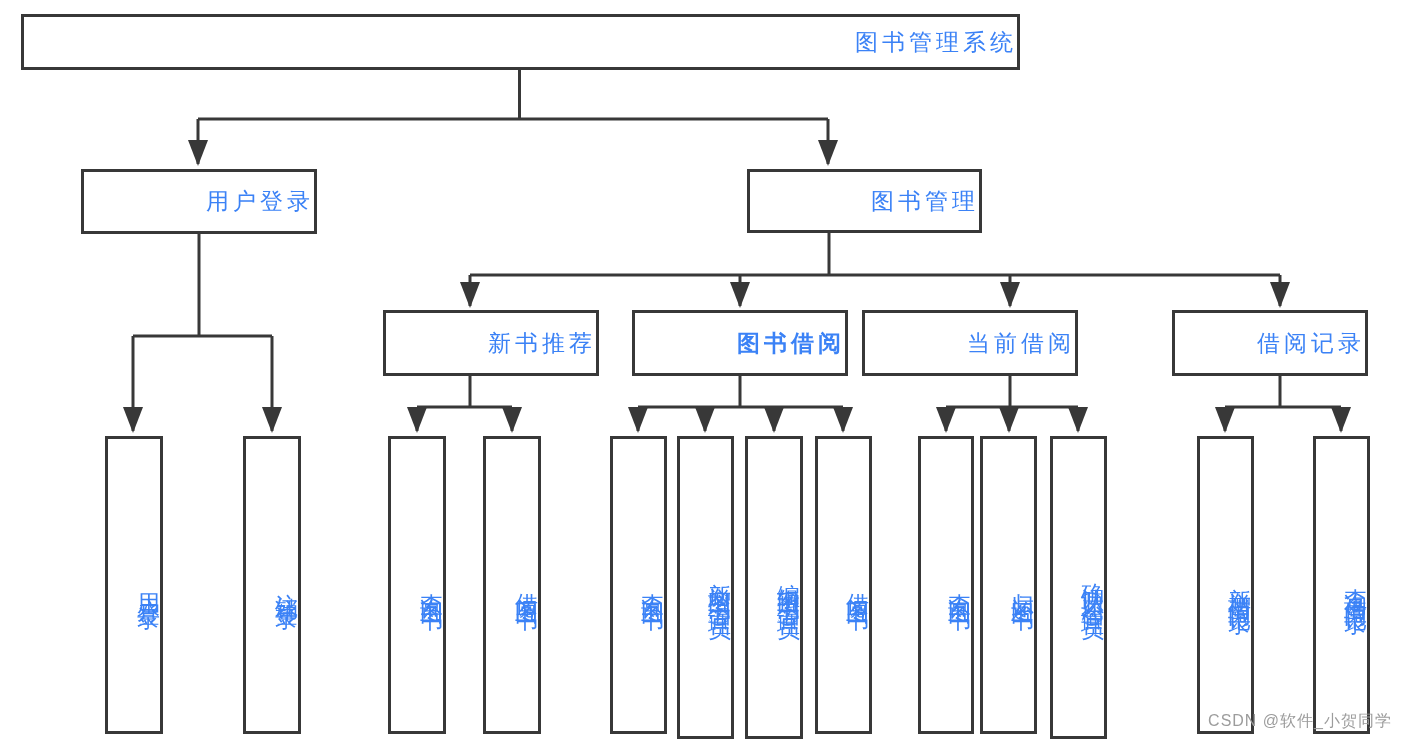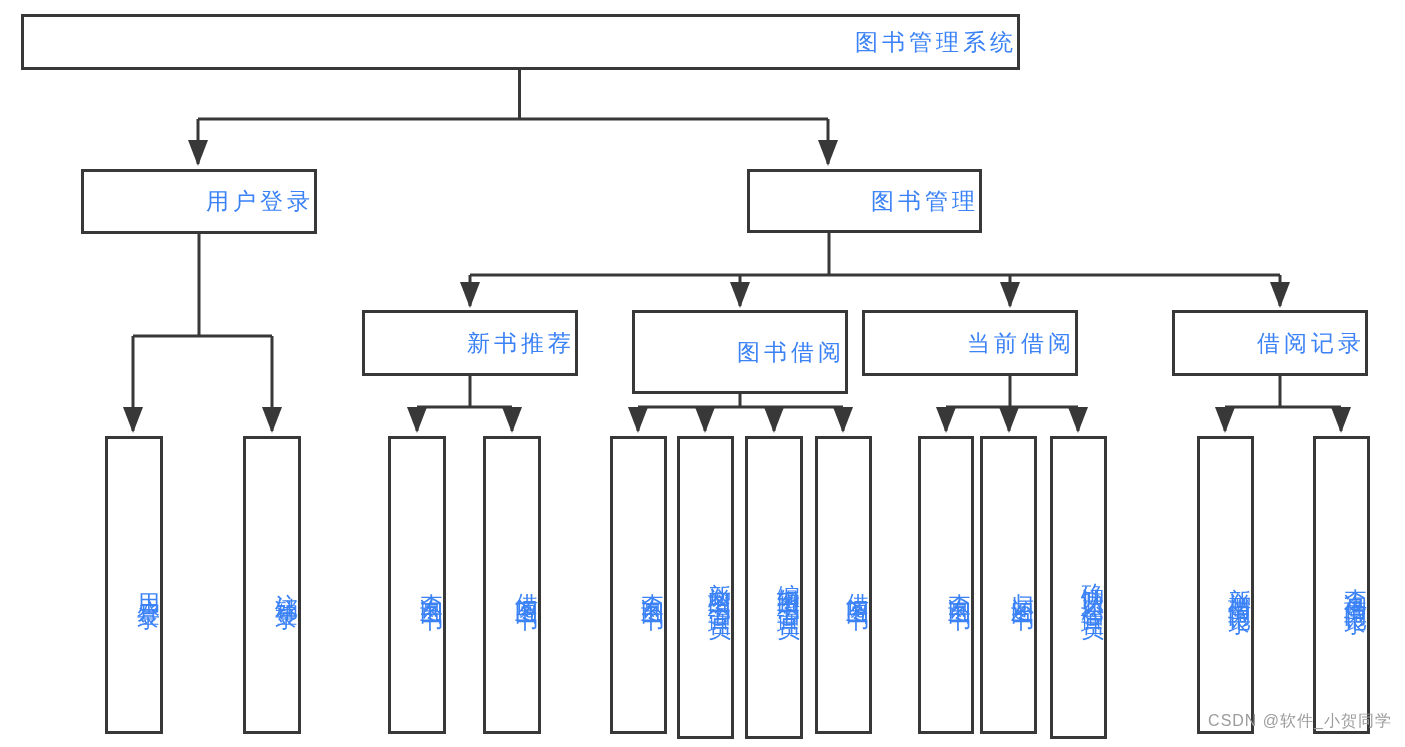--- a/index.html
+++ b/index.html
@@ -98,24 +98,24 @@
     <span class="lbl">图书管理系统</span>
   </div>
 
   <div class="node" style="left:81px;top:169px;width:236px;height:65px;">
     <span class="lbl">用户登录</span>
   </div>
   <div class="node" style="left:712px;top:169px;width:235px;height:64px;margin-left:35px;">
     <span class="lbl">图书管理</span>
   </div>
 
-  <div class="node" style="left:362px;top:310px;width:216px;height:66px;">
+  <div class="node" style="left:383px;top:310px;width:216px;height:66px;">
     <span class="lbl">新书推荐</span>
   </div>
-  <div class="node" style="left:632px;top:310px;width:216px;height:84px;">
+  <div class="node" style="left:632px;top:310px;width:216px;height:66px;font-weight:bold;">
     <span class="lbl">图书借阅</span>
   </div>
   <div class="node" style="left:862px;top:310px;width:216px;height:66px;">
     <span class="lbl">当前借阅</span>
   </div>
   <div class="node" style="left:1172px;top:310px;width:196px;height:66px;">
     <span class="lbl">借阅记录</span>
   </div>
 
   <div class="node v" style="left:105px;top:436px;width:58px;height:298px;">

